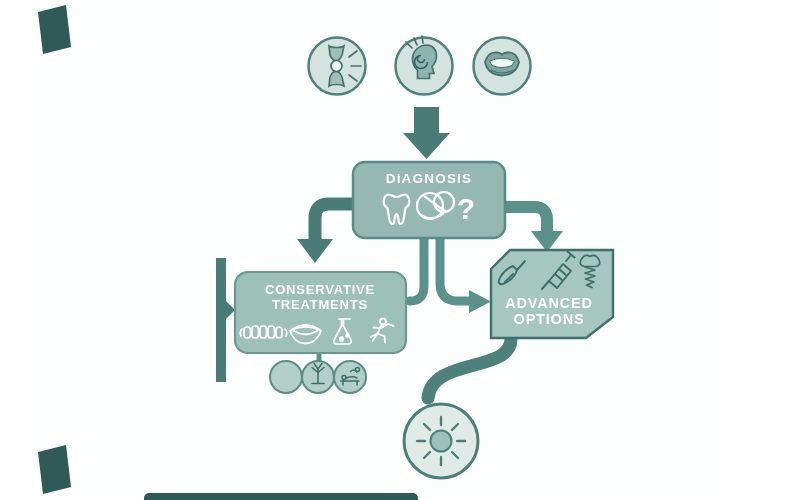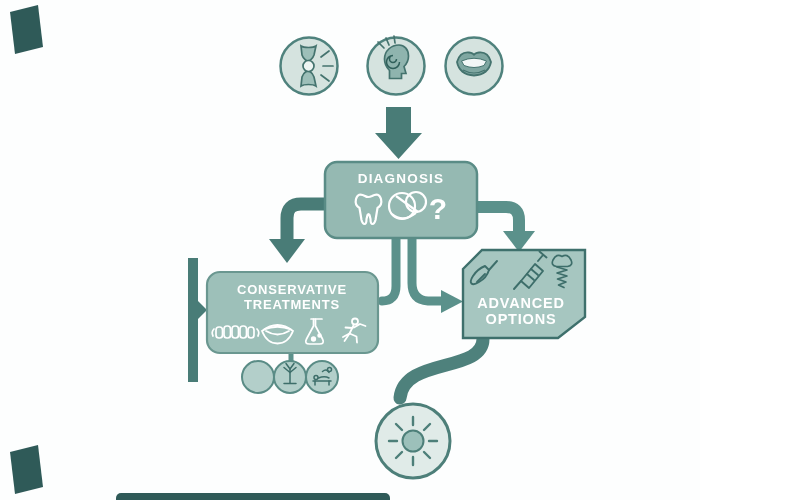--- a/index.html
+++ b/index.html
@@ -1,18 +1,18 @@
 <!DOCTYPE html>
 <html><head>
 <meta charset="utf-8">
 <style>
   html,body{margin:0;padding:0;background:#fff;}
   .stage{
     position:relative;width:700px;height:500px;overflow:hidden;
-    background:#fdfefe;font-family:"Liberation Sans", sans-serif;
+    background:#fdfefe;font-family:"Liberation Sans", sans-serif;margin-left:28px;
   }
   svg{display:block}
   .lbl{font-family:"Liberation Sans", sans-serif;font-weight:bold;fill:#ffffff;}
   .lbl-diag{font-size:13.5px;letter-spacing:1.2px;}
   .lbl-cons{font-size:13px;letter-spacing:0.8px;}
   .lbl-adv{font-size:14.5px;letter-spacing:0.8px;}
   .qmark{font-size:30px;font-weight:bold;fill:#ffffff;font-family:"Liberation Sans", sans-serif;}
 </style>
 </head>
 <body>

